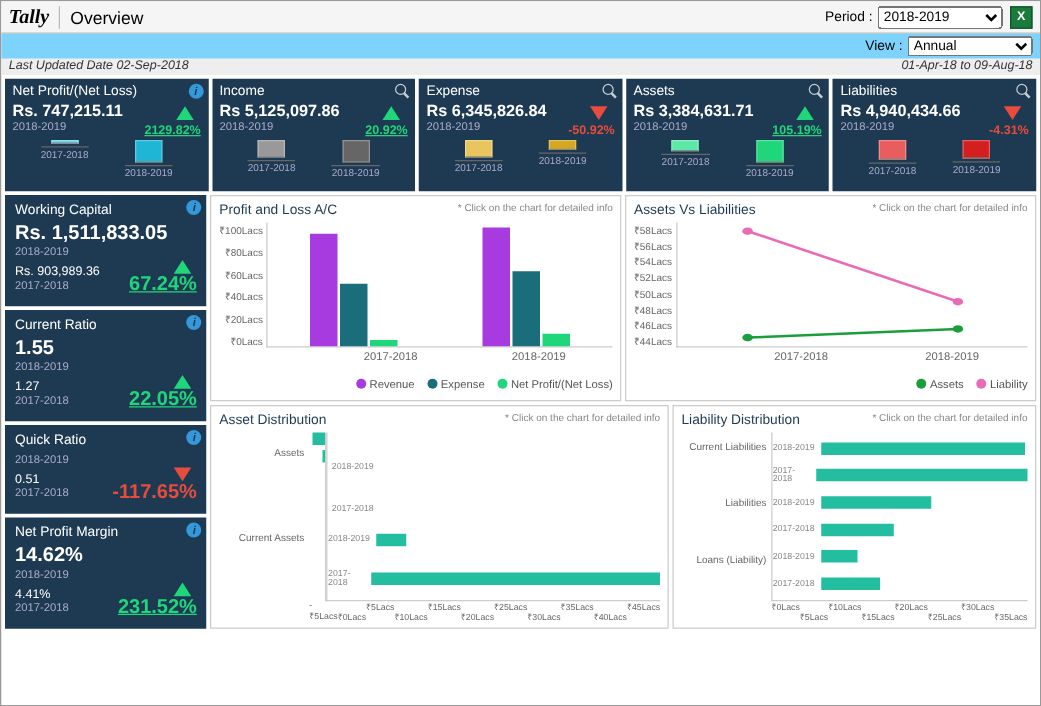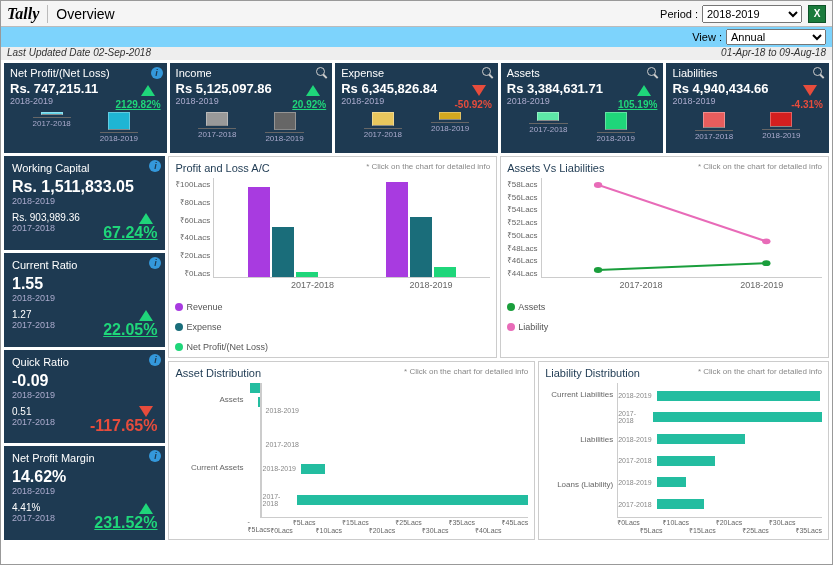--- a/index.html
+++ b/index.html
@@ -52,21 +52,21 @@
 .chart-box { border: 1px solid #ccc; background: #fff; flex: 1; padding: 5px 6px; position: relative; }
 .chart-title { font-size: 11px; color: #1e3a52; }
 .chart-hint { font-size: 8px; color: #888; position: absolute; right: 6px; top: 5px; }
 
 .pl-chart { display: flex; height: 120px; margin-top: 4px; }
 .pl-yaxis { display: flex; flex-direction: column; justify-content: space-between; font-size: 8px; color: #666; text-align: right; padding-right: 3px; height: 100px; }
 .pl-plot { flex: 1; border-left: 1px solid #ccc; border-bottom: 1px solid #ccc; display: flex; justify-content: space-around; align-items: flex-end; height: 100px; position: relative; }
 .bar-group { display: flex; align-items: flex-end; gap: 2px; }
 .bar { width: 22px; }
 .pl-xaxis { display: flex; justify-content: space-around; font-size: 9px; color: #666; margin-top: 2px; margin-left: 40px; }
-.legend { display: flex; justify-content: flex-end; gap: 10px; font-size: 9px; color: #555; margin-top: 4px; flex-direction: column; }
+.legend { display: flex; justify-content: flex-end; gap: 10px; font-size: 9px; color: #555; margin-top: 4px; }
 .legend-item { display: flex; align-items: center; gap: 3px; }
 .dot { width: 8px; height: 8px; border-radius: 50%; }
 
 .avl-chart { height: 120px; margin-top: 4px; display: flex; }
 .avl-yaxis { display: flex; flex-direction: column; justify-content: space-between; font-size: 8px; color: #666; text-align: right; padding-right: 3px; height: 100px; }
 .avl-plot { flex: 1; border-left: 1px solid #ccc; border-bottom: 1px solid #ccc; height: 100px; position: relative; }
 .avl-xaxis { display: flex; justify-content: space-around; font-size: 9px; color: #666; margin-top: 2px; margin-left: 40px; }
 
 .hbar-chart { height: 135px; margin-top: 4px; display: flex; }
 .hbar-labels { display: flex; flex-direction: column; justify-content: space-around; font-size: 8px; color: #666; text-align: right; padding-right: 4px; width: 72px; }
@@ -209,21 +209,20 @@
         <div class="side-val">1.55</div>
         <div class="side-year">2018-2019</div>
     <div class="side-val2">1.27</div>
         <div class="side-year">2017-2018</div>
     <div class="side-arrow-up"></div>
         <div class="side-pct pct-green">22.05%</div>
       </div>
       <div class="side-card">
         <div class="info-icon">i</div>
     <div class="side-title">Quick Ratio</div>
-        <div class="side-val">-0.09</div>
         <div class="side-year">2018-2019</div>
     <div class="side-val2">0.51</div>
         <div class="side-year">2017-2018</div>
     <div class="side-arrow-down"></div>
         <div class="side-pct pct-red">-117.65%</div>
       </div>
       <div class="side-card">
         <div class="info-icon">i</div>
     <div class="side-title">Net Profit Margin</div>
         <div class="side-val">14.62%</div>

